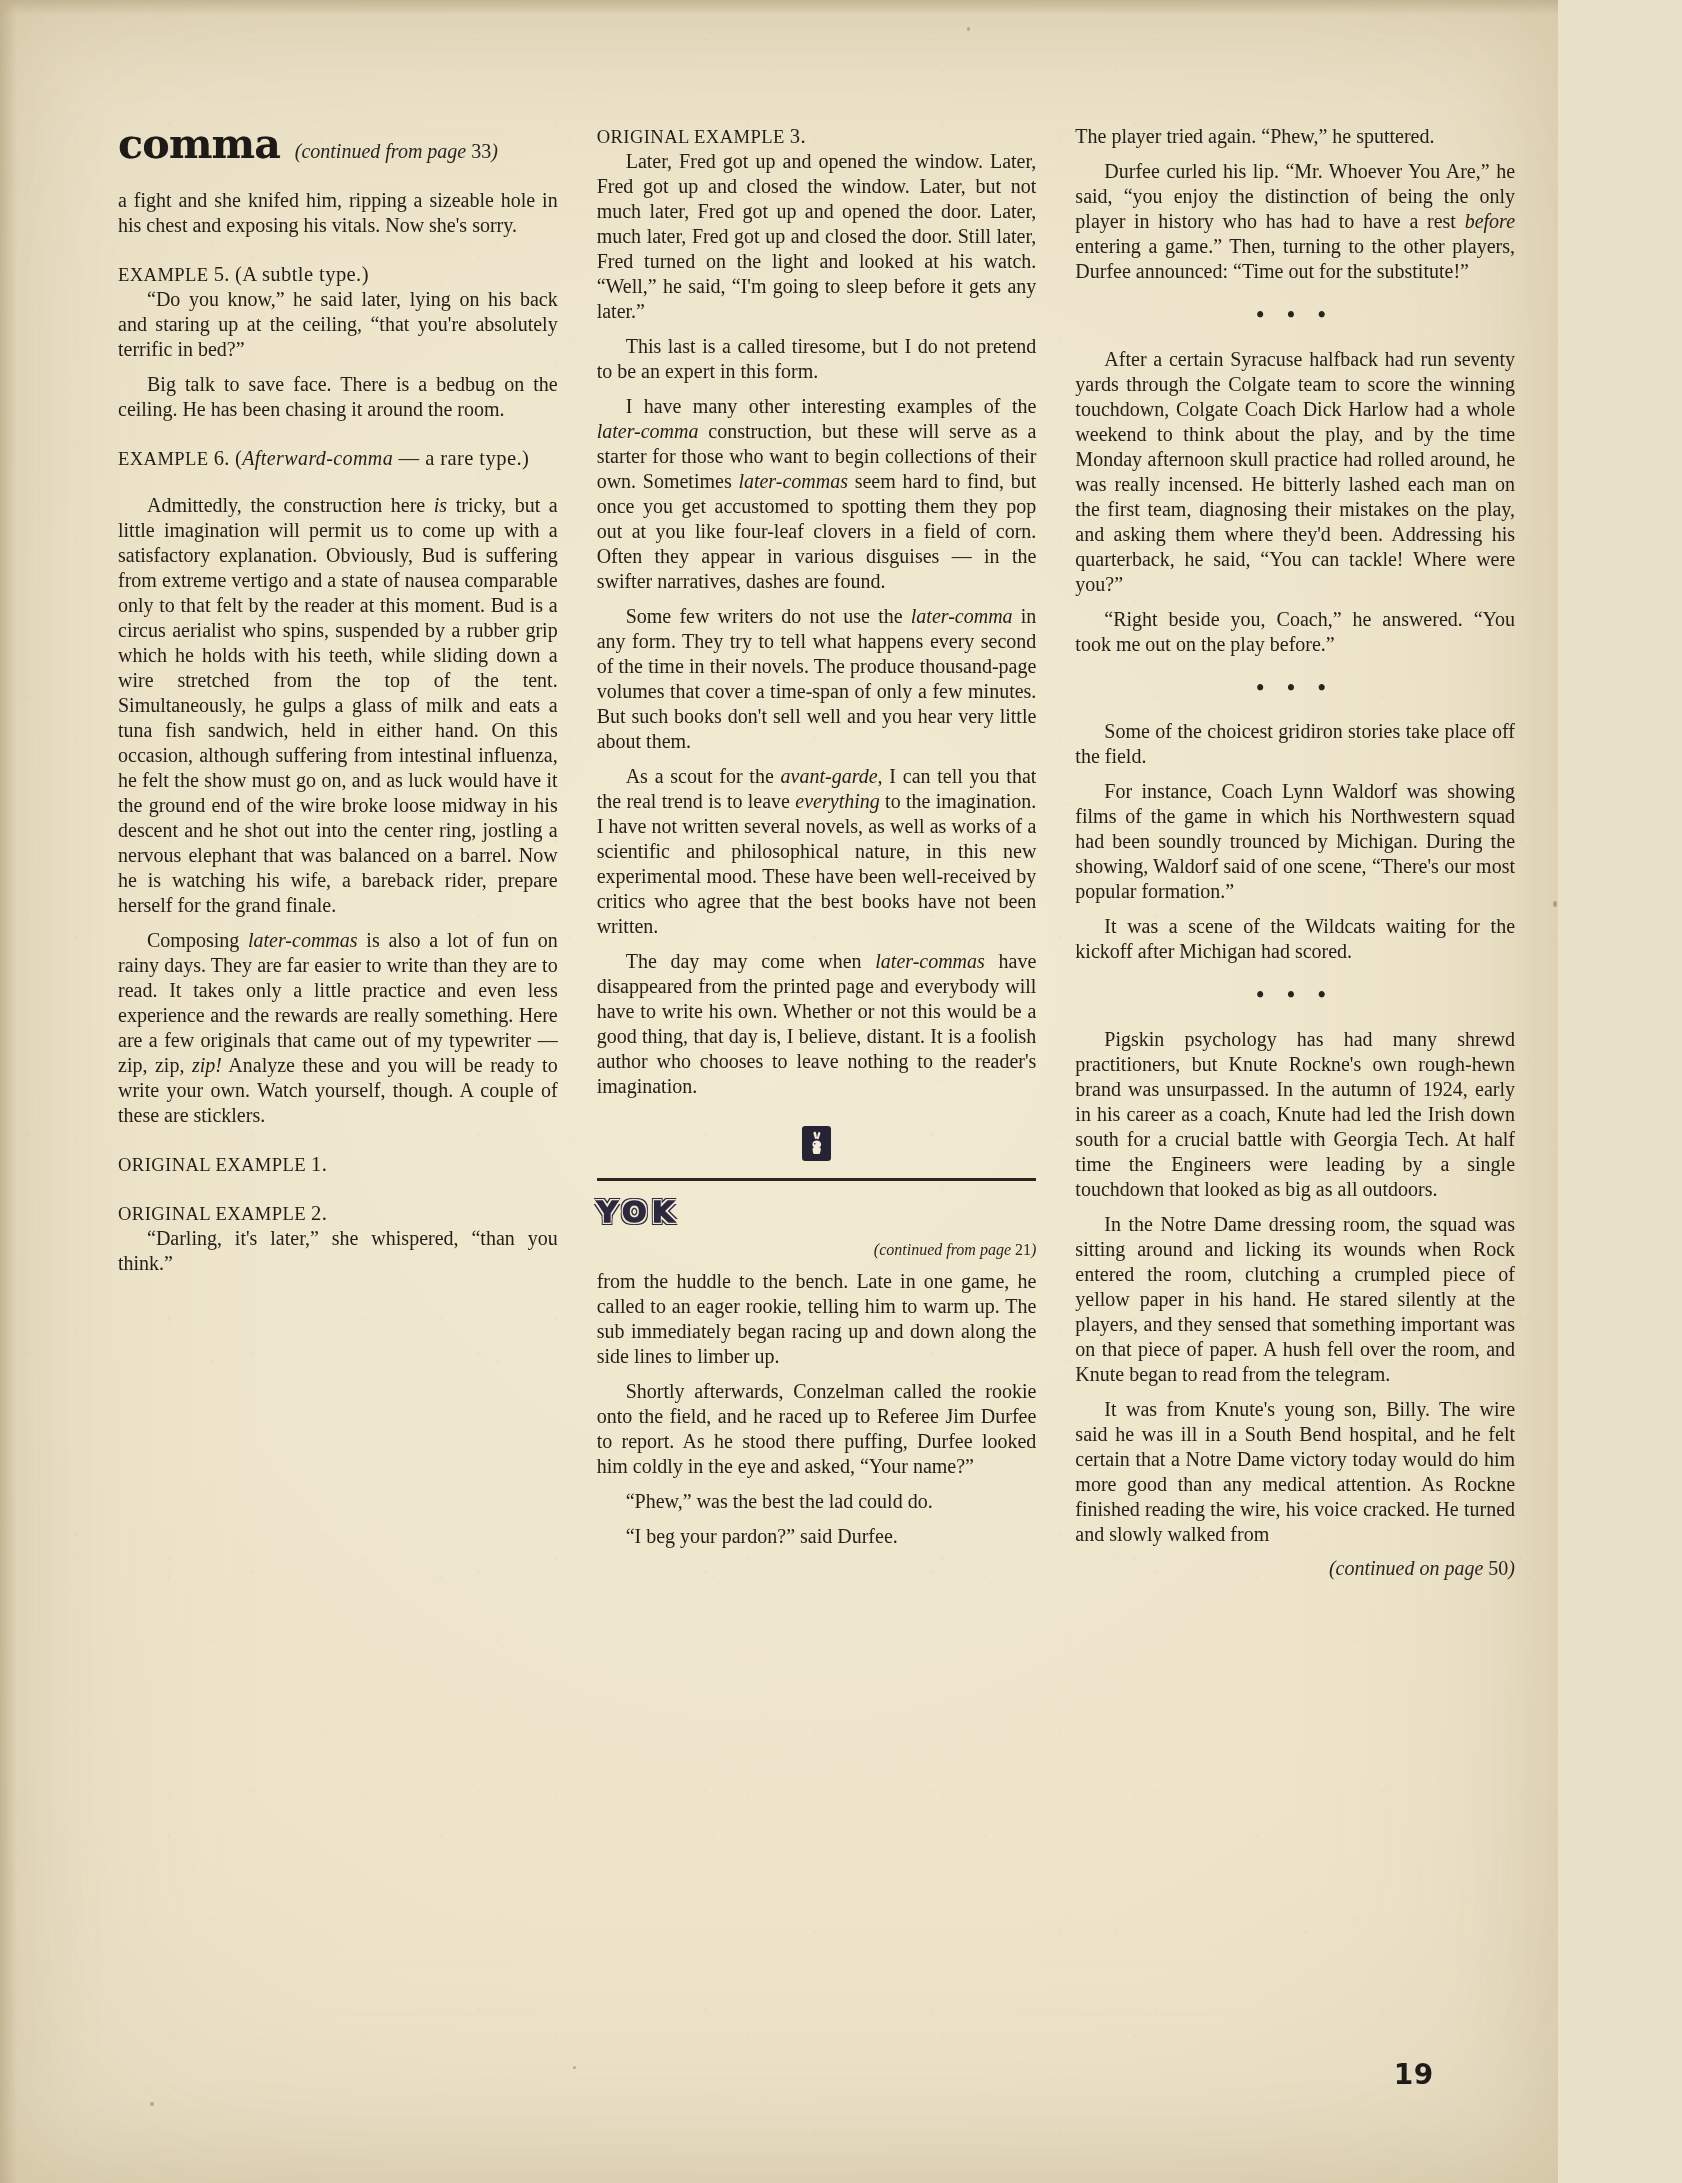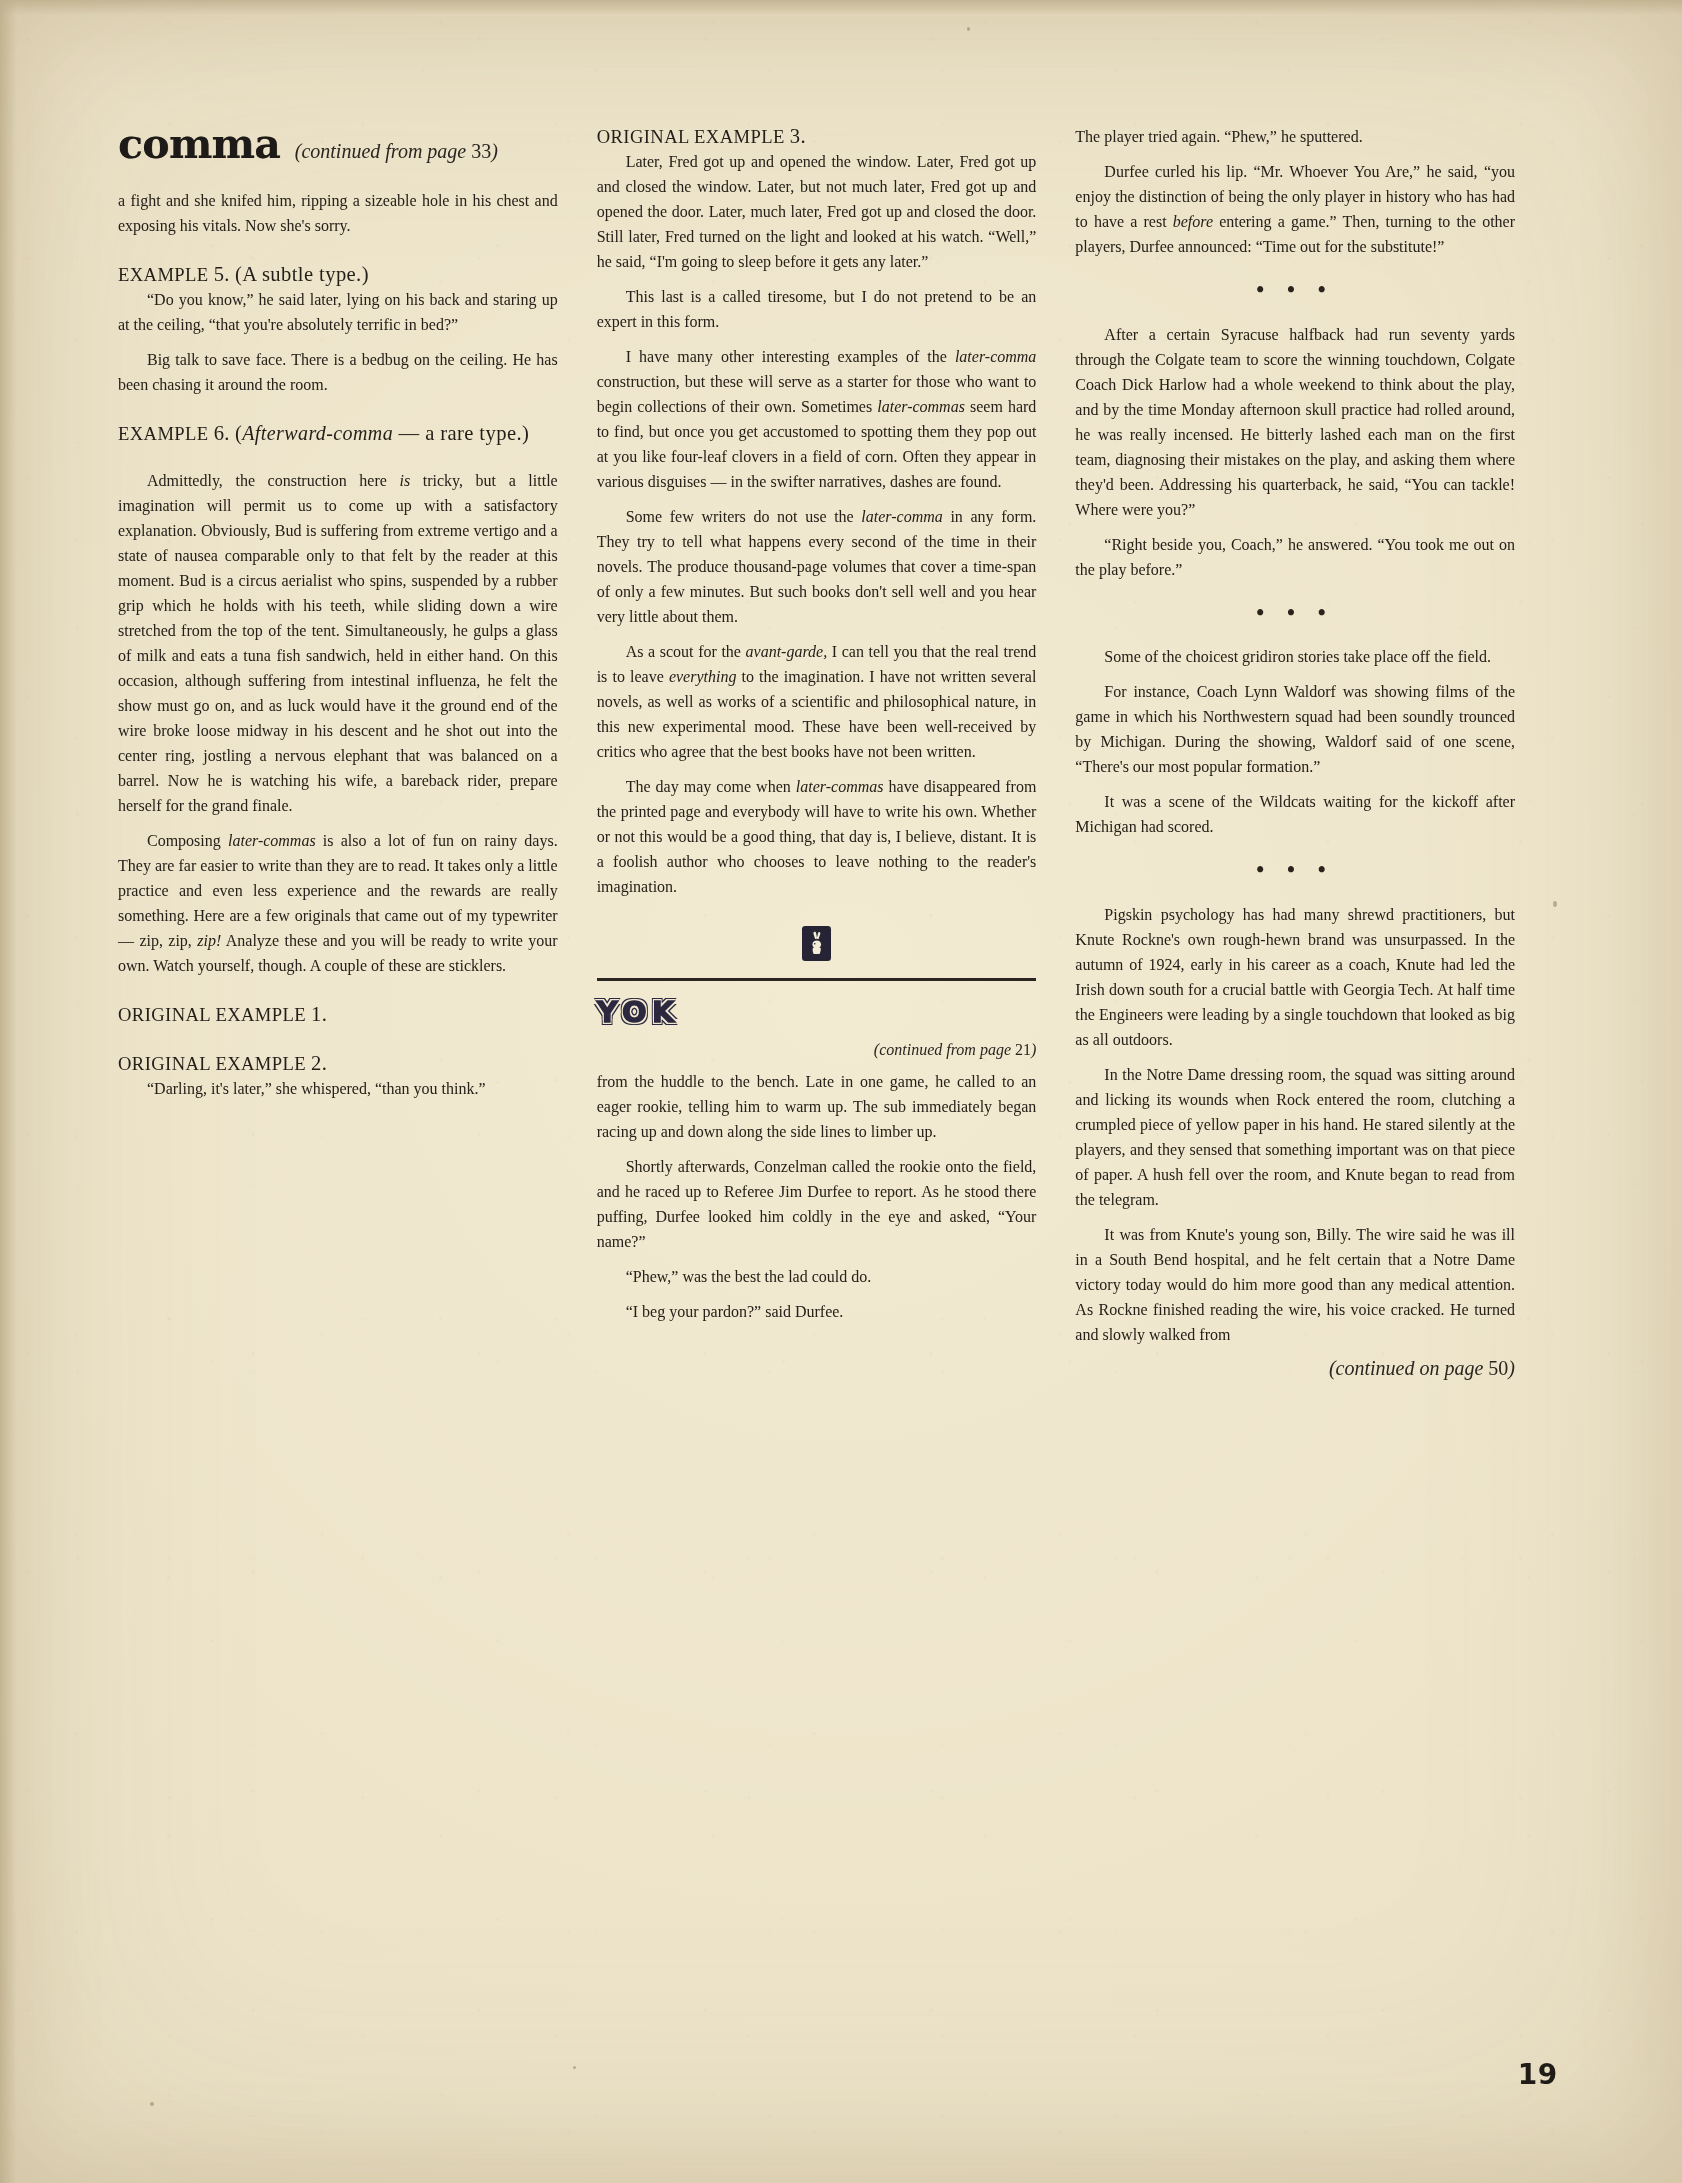--- a/index.html
+++ b/index.html
@@ -2,21 +2,21 @@
 <html style="font-size:10.6px"><head>
 <meta charset="utf-8">
 <style>
   html, body {
     margin: 0;
     padding: 0;
     background: #e9e1c8;
   }
   .page {
     position: relative;
-    width: 1682px;
+    width: 1558px;
     height: 2183px;
     background:
       radial-gradient(ellipse 140% 110% at 50% 45%, #f2ead1 0%, #ece3c9 48%, #e2d8bb 80%, #d8cdad 100%);
     overflow: hidden;
     font-family: "Liberation Serif", "DejaVu Serif", serif;
     color: #241f1a;
   }
   
   .grain {
     position: absolute;
@@ -80,21 +80,21 @@
   .contfrom {
     font-style: italic;
     font-size: 20px;
     color: #2a2520;
     white-space: nowrap;
   }
   .contfrom .pg { font-style: normal; }
 
   p.body {
     margin: 0 0 0 0;
-    font-size: 16px;
+    font-size: 20px;
     line-height: 25px;
     text-align: justify;
     text-justify: inter-word;
     text-indent: 29px;
     hyphens: manual;
     color: #262019;
   }
   p.body.noind { text-indent: 0; }
   p.body + p.body { margin-top: 10px; }
   p.gap { margin-top: 22px; }

